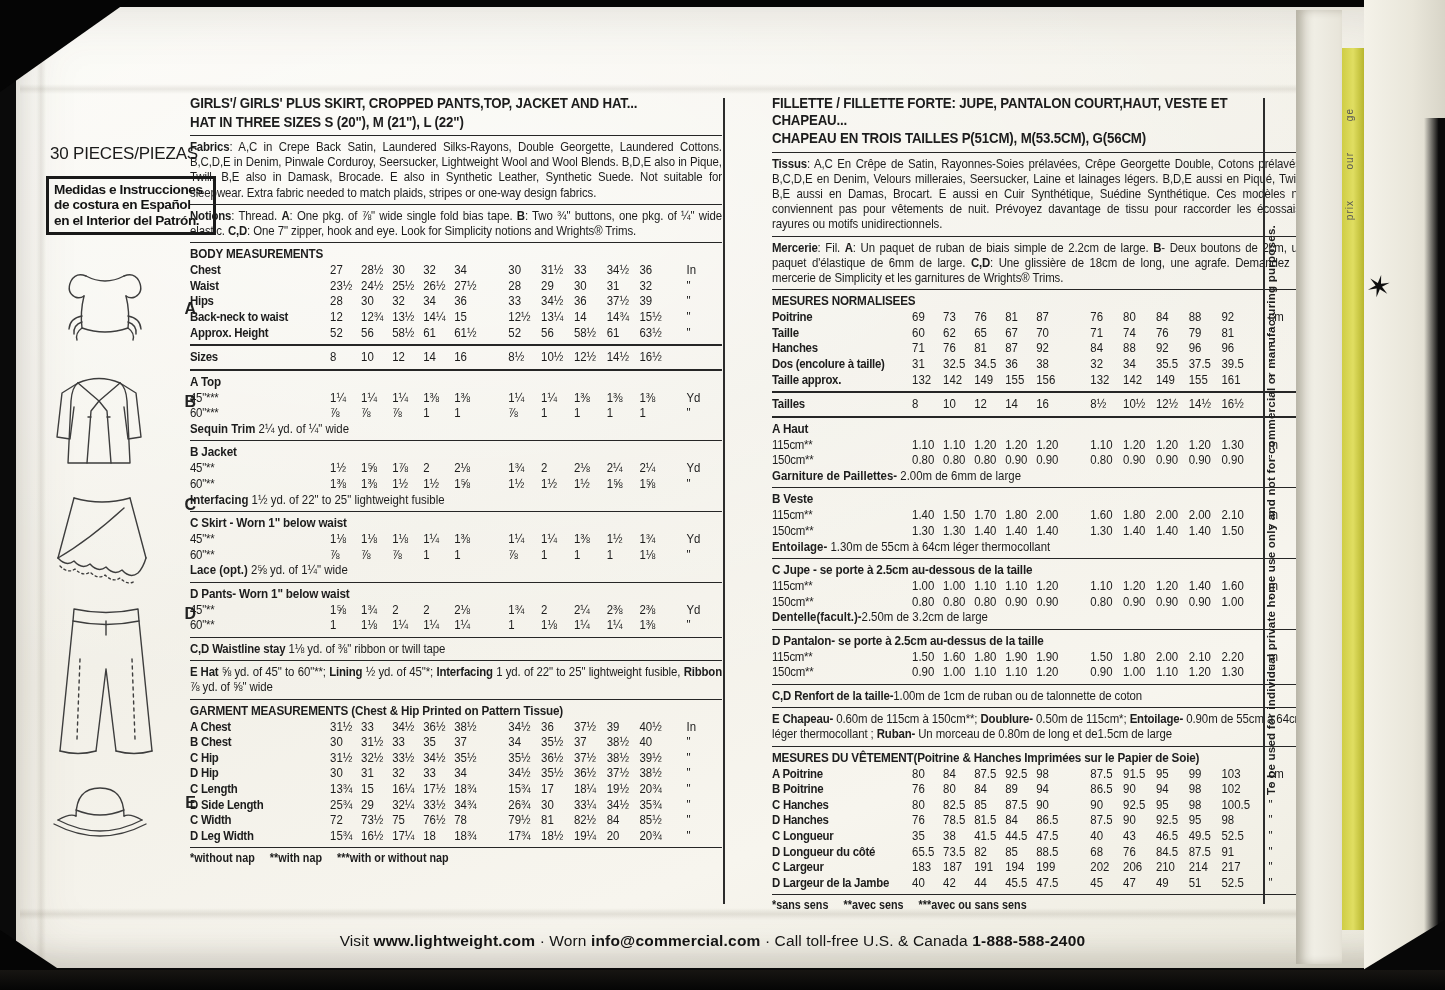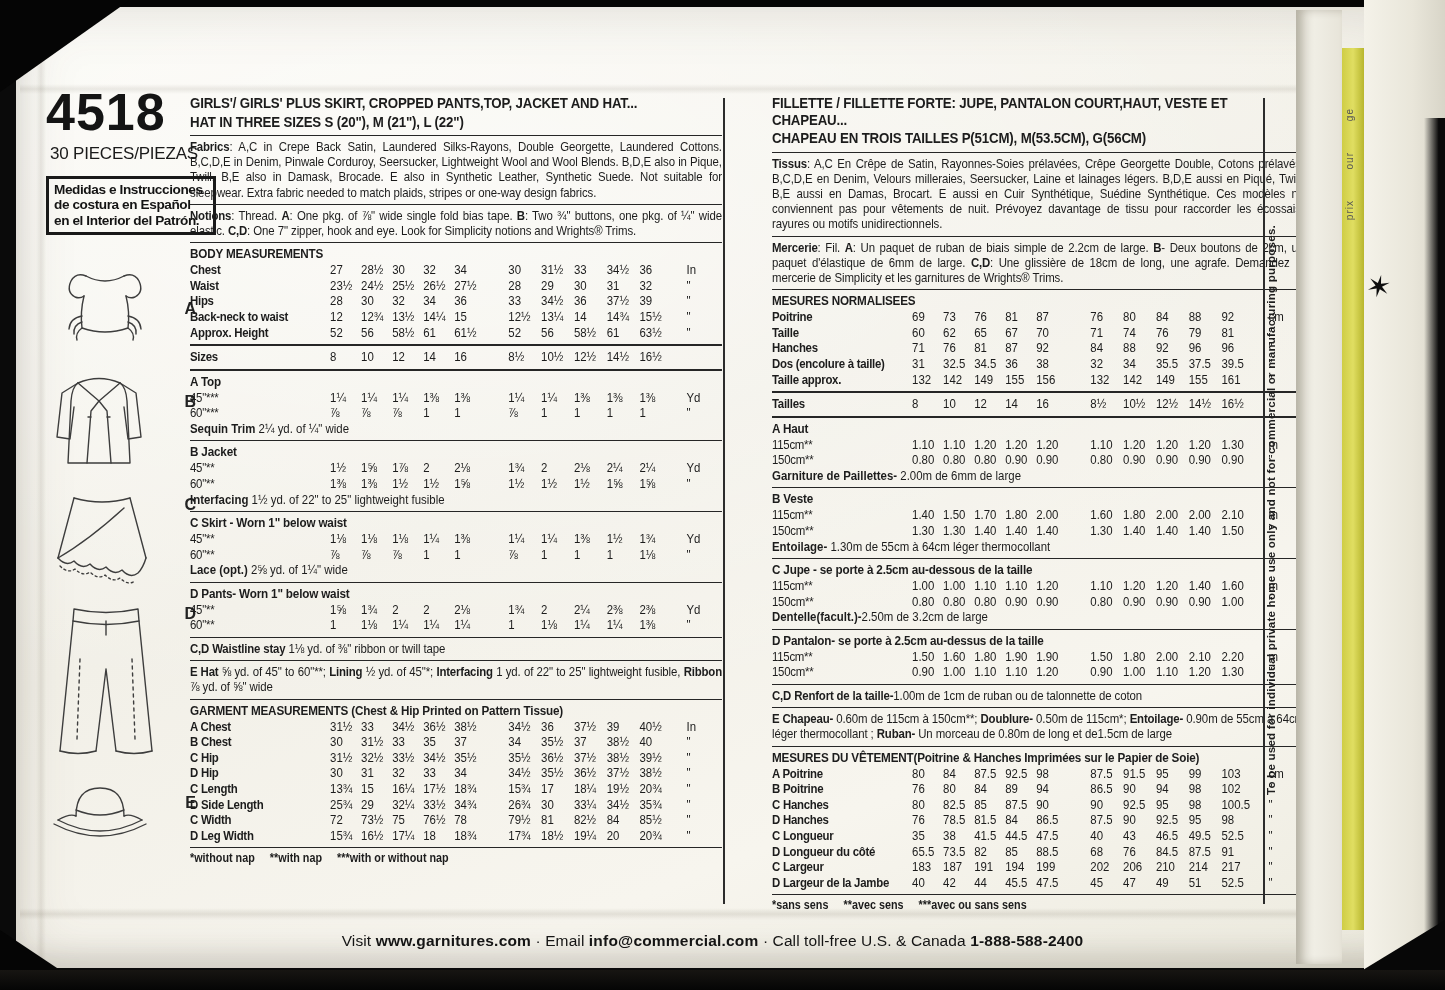--- a/index.html
+++ b/index.html
@@ -75,21 +75,20 @@
 
 <div class="stage">
   <div class="paper"></div>
   <div class="crease h1"></div>
   <div class="crease h2"></div>
   <div class="crease v1"></div>
   <div class="band-top"></div>
   <div class="wedge tl"></div>
   <div class="wedge bl"></div>
 
-  <div class="pattern-number">4518</div>
   <div class="pieces">30 PIECES/PIEZAS</div>
   <div class="spanish-box">Medidas e Instrucciones de costura en Español en el Interior del Patrón.</div>
 
   <div class="views">
     <div class="view-row">
       <svg width="122" height="92" viewBox="0 0 122 92">
         <path d="M42,10 Q61,20 80,10"></path>
         <path d="M42,10 Q32,6 27,15 Q22,26 31,31 Q36,33 40,30"></path>
         <path d="M80,10 Q90,6 95,15 Q100,26 91,31 Q86,33 82,30"></path>
         <path d="M40,30 Q36,46 38,62 Q61,70 84,62 Q86,46 82,30"></path>
@@ -860,14 +859,14 @@
   <div class="strip-yellow"></div>
   <div class="fold2"></div>
   <div class="edge-frag" style="top:108px">ge</div>
   <div class="edge-frag" style="top:152px">our</div>
   <div class="edge-frag" style="top:200px">prix</div>
   <div class="star">✶</div>
   <div class="edge-dark"></div>
   <div class="edge-dark-br"></div>
   <div class="band-bottom"></div>
 
-  <div class="footer"><span>Visit </span><b>www.garnitures.com</b><span>  ·  Email  </span><b>info@commercial.com</b><span>  ·  Call toll-free U.S. &amp; Canada </span><b>1-888-588-2400</b></div>
+  <div class="footer"><span>Visit </span><b>www.lightweight.com</b><span>  ·  Worn  </span><b>info@commercial.com</b><span>  ·  Call toll-free U.S. &amp; Canada </span><b>1-888-588-2400</b></div>
 </div>
 
 </body></html>

